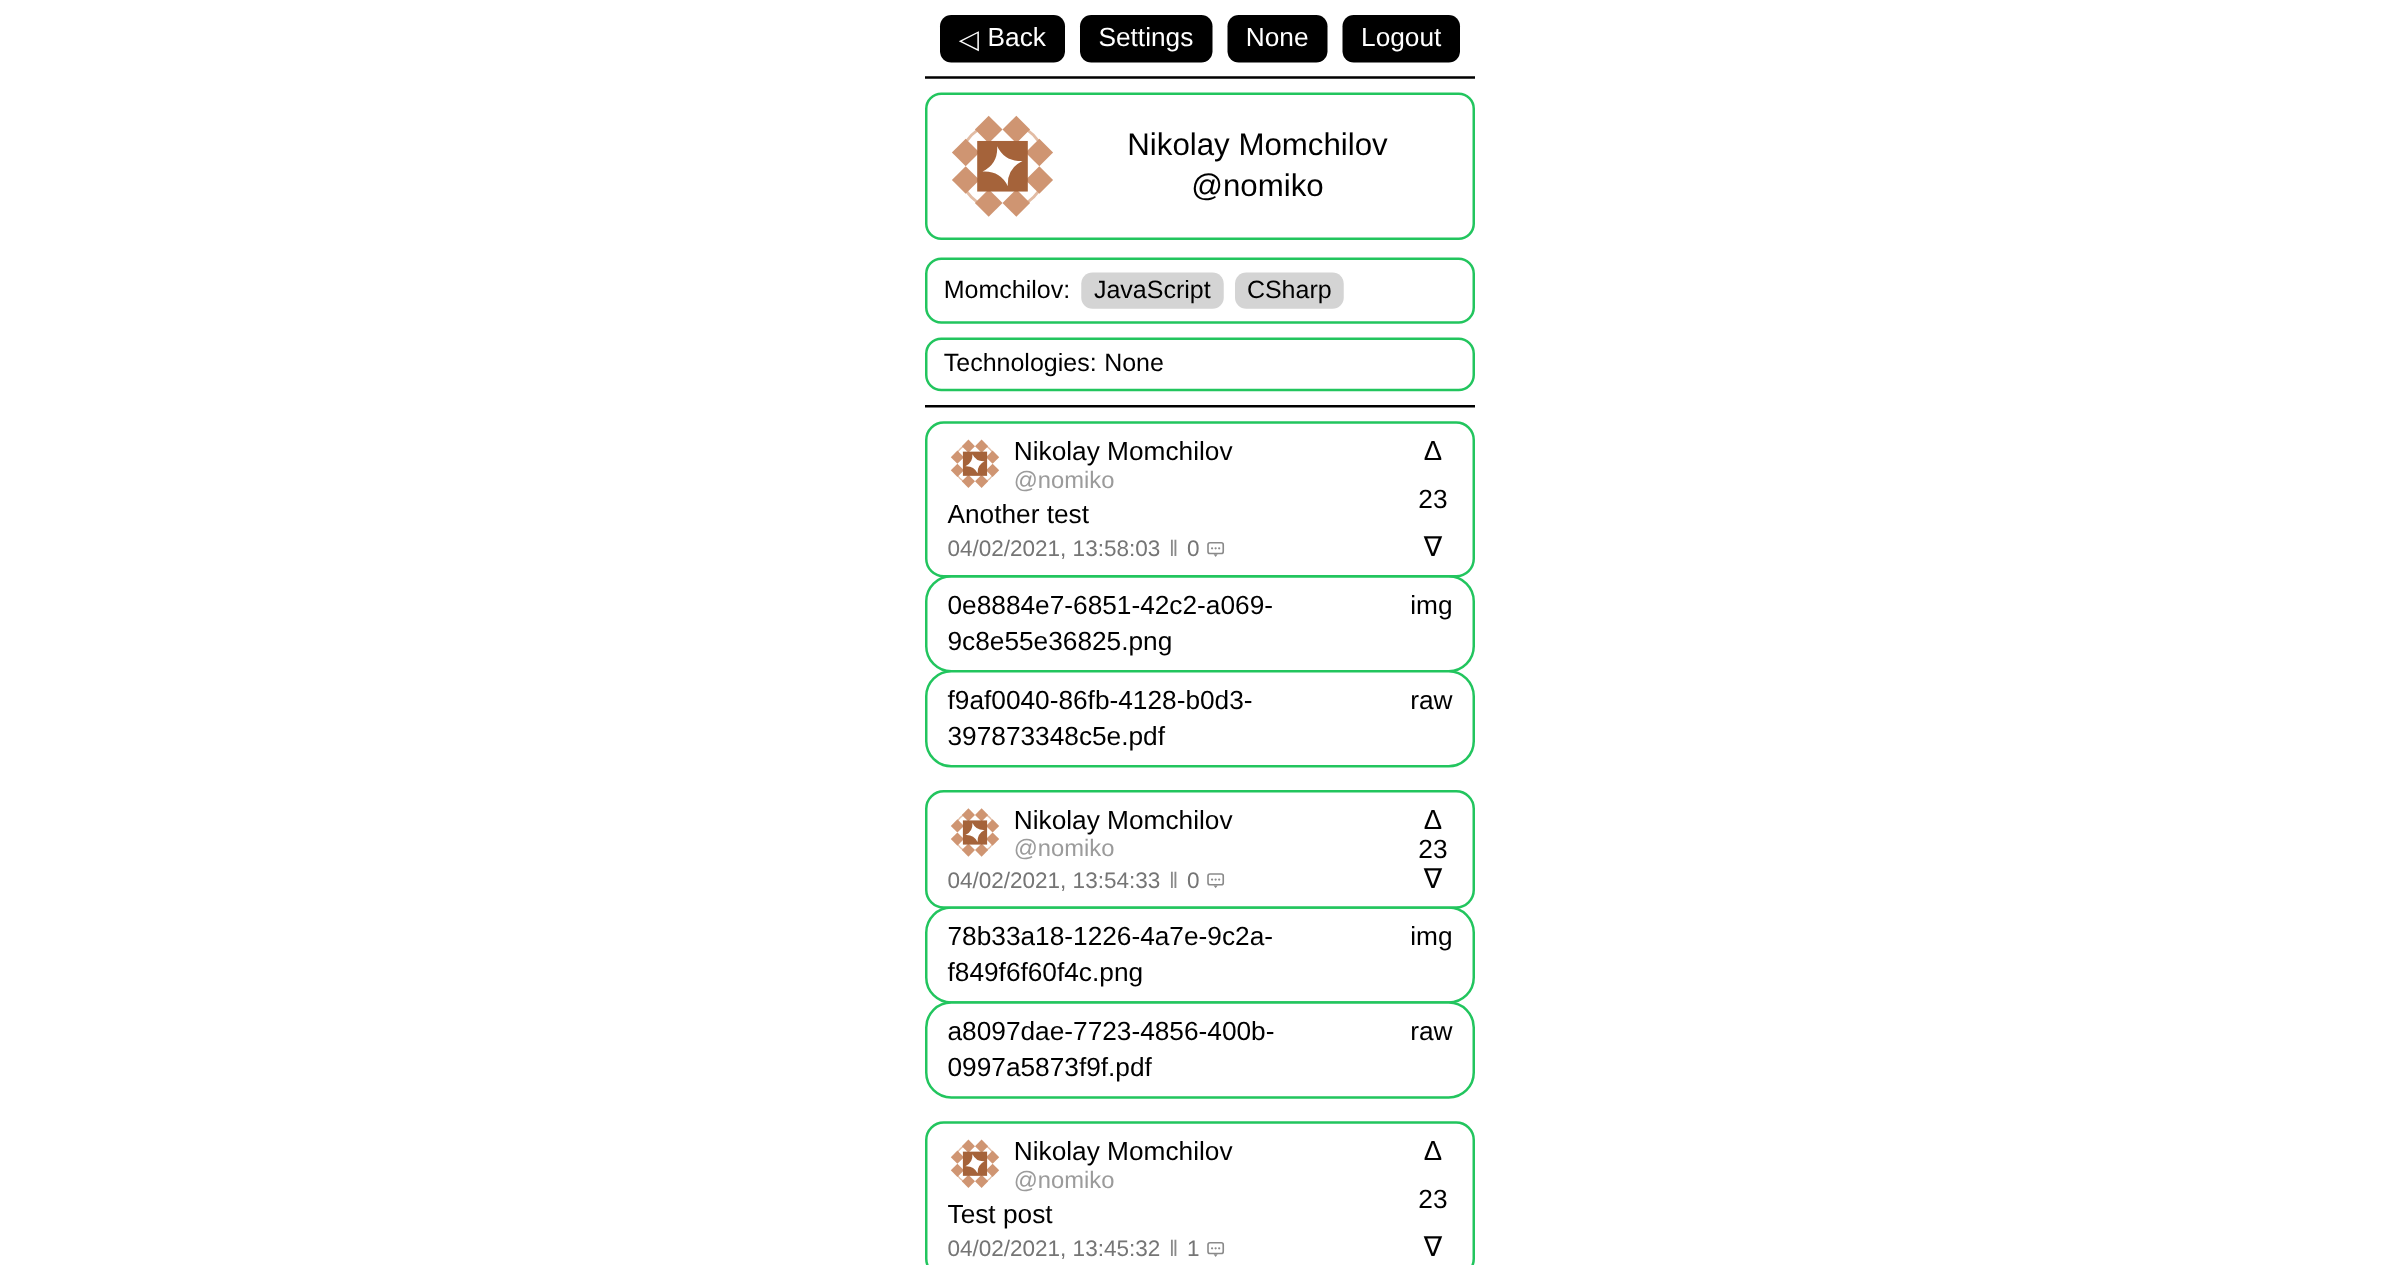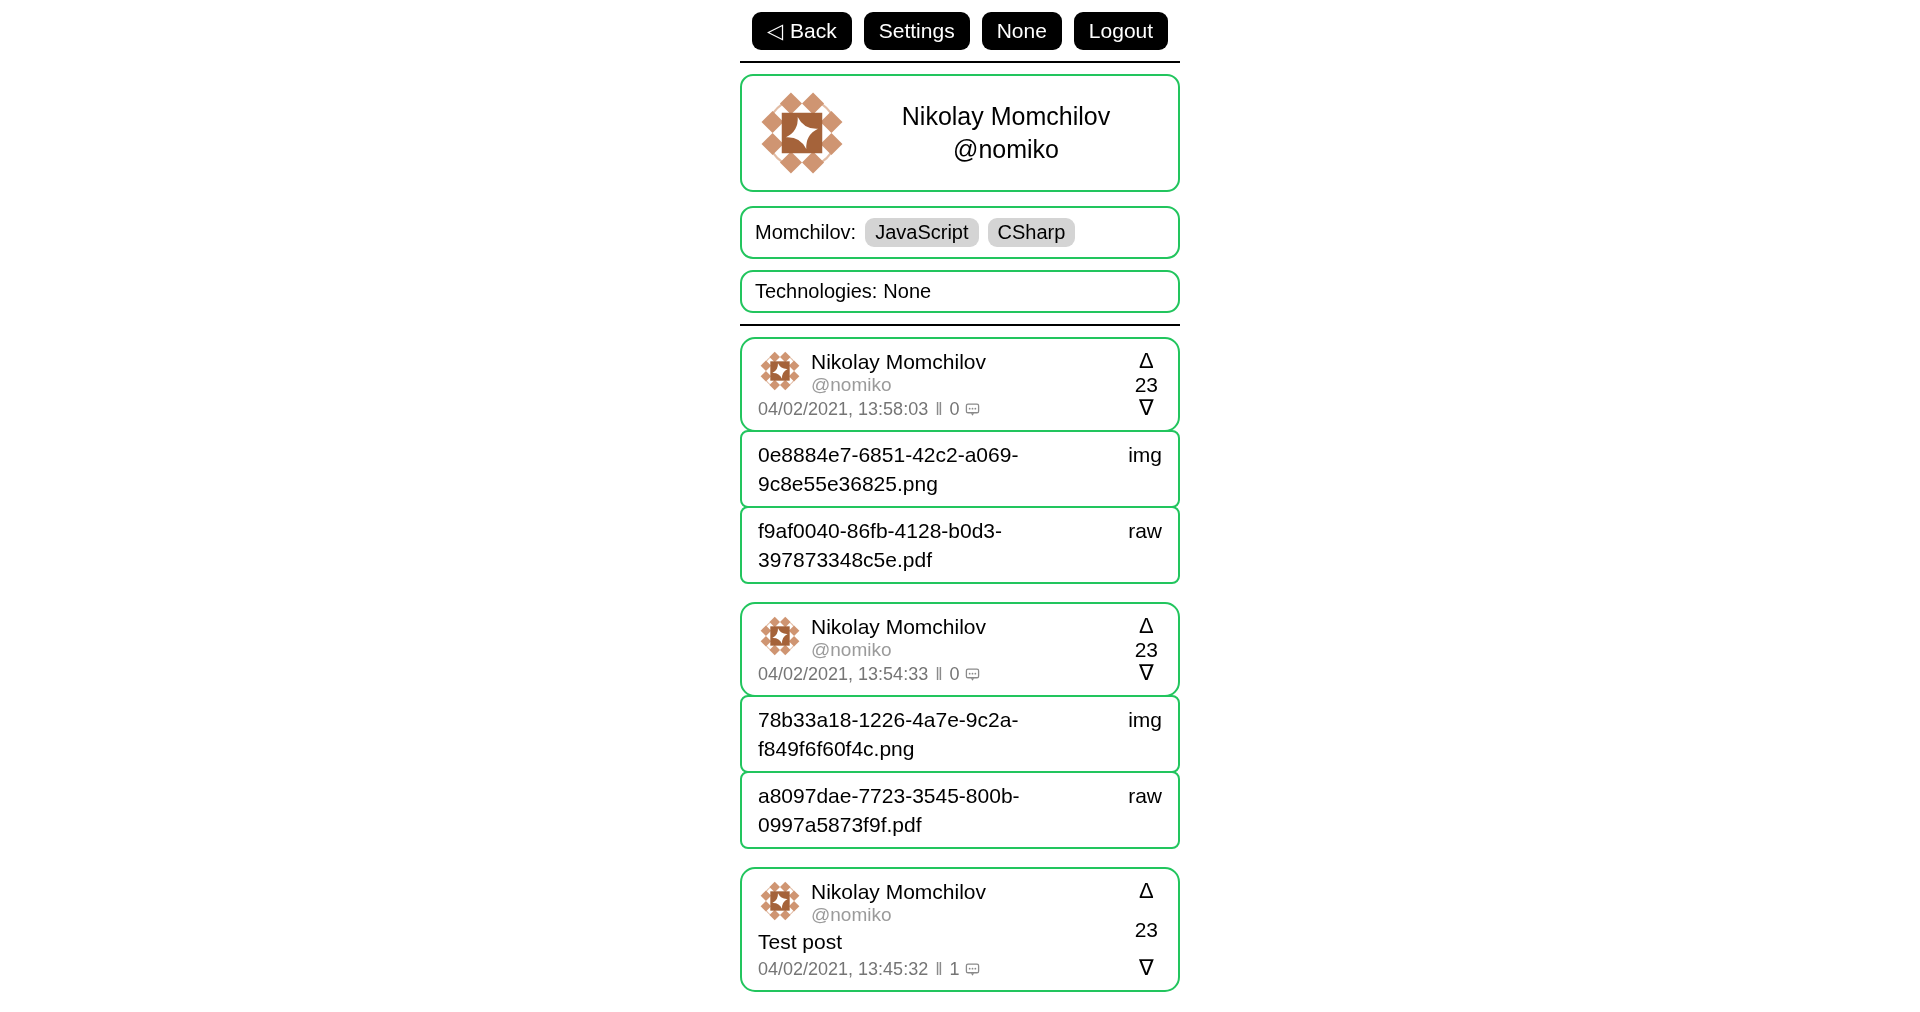--- a/index.html
+++ b/index.html
@@ -104,21 +104,21 @@
     bottom: 10px;
     right: 20px;
     display: flex;
     flex-direction: column;
     justify-content: space-between;
     align-items: center;
   }
   .vote-arrow { font-size: 22px; line-height: 24px; cursor: pointer; }
   .vote-count { font-size: 21px; line-height: 23px; }
   .attachment {
-    border-radius: 8px;
+    border-radius: 21px;
     margin-top: -2px;
     padding: 8px 16px;
     display: flex;
     justify-content: space-between;
     align-items: flex-start;
     font-size: 21px;
     line-height: 29px;
   }
   .attachment .filename {
     flex: 1;
@@ -197,20 +197,21 @@
     <div class="card post-card">
       <div class="post-header">
         <svg class="avatar-svg" width="44" height="44">
             <use href="#identicon"></use>
           </svg>
         <div>
           <div class="post-author">Nikolay Momchilov</div>
           <div class="post-username">@nomiko</div>
         </div>
       </div>
+      <div class="post-title">Another test</div>
       <div class="post-meta">
         <span>04/02/2021, 13:58:03</span>
         <span class="meta-sep">‖</span>
         <span>0</span>
         <svg class="comment-icon" width="15" height="13" viewBox="0 0 18 16">
           <rect x="1.5" y="1.5" width="15" height="10.5" rx="2" fill="none" stroke="#8a8a8a" stroke-width="1.6"></rect>
           <circle cx="5.5" cy="7" r="1.1" fill="#8a8a8a"></circle>
             <circle cx="9" cy="7" r="1.1" fill="#8a8a8a"></circle>
             <circle cx="12.5" cy="7" r="1.1" fill="#8a8a8a"></circle>
           <path d="M7,12.7 L9,15.6 L11,12.7 Z" fill="#8a8a8a"></path>
@@ -259,21 +260,21 @@
         <span class="vote-arrow">Δ</span>
         <span class="vote-count">23</span>
         <span class="vote-arrow">∇</span>
       </div>
     </div>
     <div class="card attachment">
       <span class="filename">78b33a18-1226-4a7e-9c2a-f849f6f60f4c.png</span>
       <span class="filetype">img</span>
     </div>
     <div class="card attachment">
-      <span class="filename">a8097dae-7723-3545-800b-0997a5873f9f.pdf</span>
+      <span class="filename">a8097dae-7723-4856-400b-0997a5873f9f.pdf</span>
       <span class="filetype">raw</span>
     </div>
   </div>
 
   <div class="post-group">
     <div class="card post-card">
       <div class="post-header">
         <svg class="avatar-svg" width="44" height="44">
             <use href="#identicon"></use>
           </svg>

